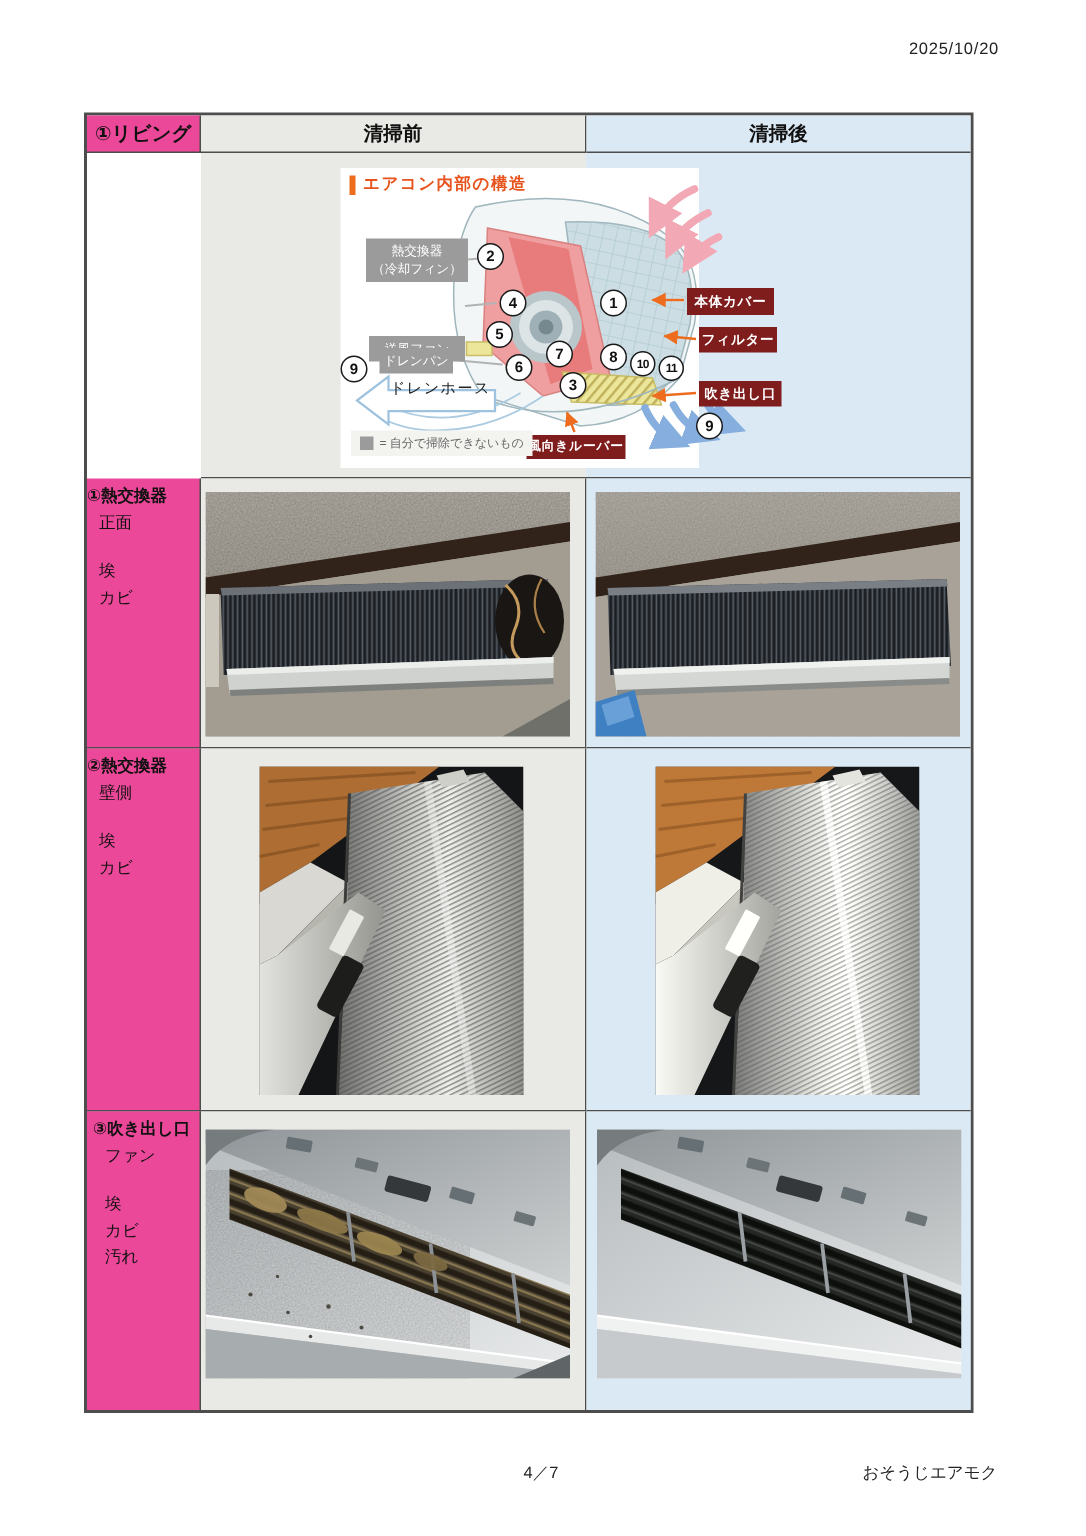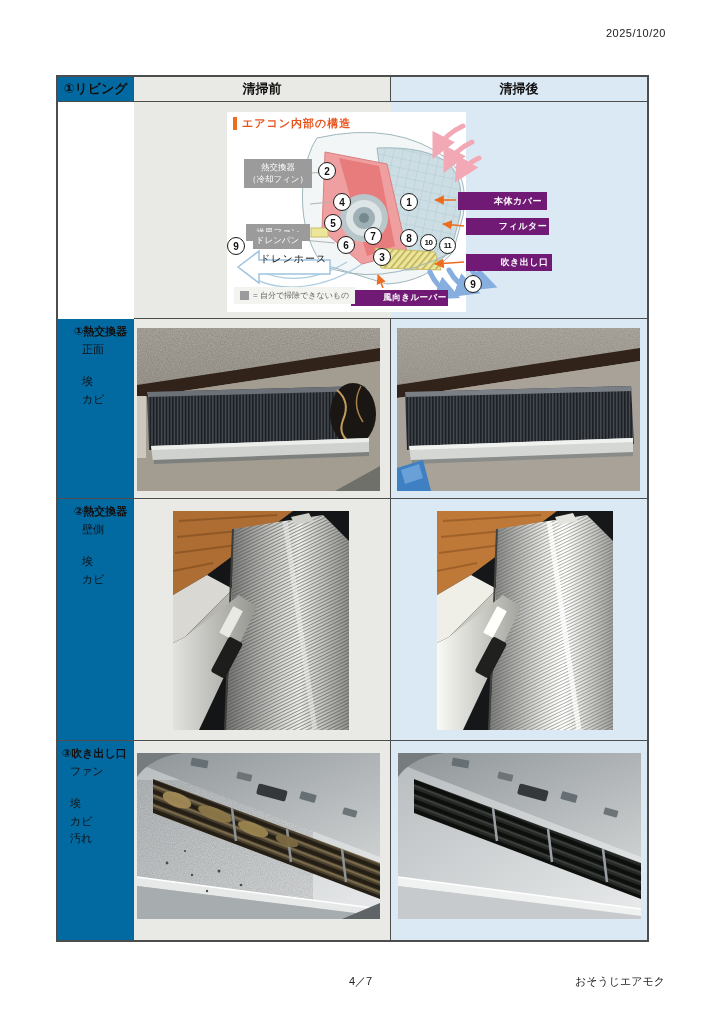--- a/index.html
+++ b/index.html
@@ -5,36 +5,36 @@
   html,body{margin:0;padding:0;background:#ffffff;}
   body{font-family:"Liberation Sans","DejaVu Sans",sans-serif;color:#111;}
   #page{position:relative;width:724px;height:1024px;background:#fff;overflow:hidden;}
   .date{position:absolute;top:27px;right:58px;font-size:11px;color:#222;letter-spacing:.5px;}
 
   
   #tbl{position:absolute;left:56px;top:75px;width:589px;height:863px;border:2px solid #4d4d4d;background:#fff;}
   .cell{position:absolute;box-sizing:border-box;}
   .b-r{border-right:1.5px solid #4d4d4d;}
   .b-b{border-bottom:1.5px solid #4d4d4d;}
-  .bg-y{background:#0369a1;}
+  .bg-y{background:#ec4899;}
   .bg-g{background:#e9e9e6;}
   .bg-b{background:#dbe9f5;}
   .hdr{display:flex;align-items:center;justify-content:center;font-size:13px;font-weight:bold;}
   .note{font-size:11px;font-weight:bold;line-height:1.5;padding:3px 4px;}
 
-  .rlbl{font-size:11px;line-height:1.6;padding:4px 4px 0 16px;}
+  .rlbl{font-size:11px;line-height:1.6;padding:4px 4px 0 0;}
   .rlbl .t{font-weight:bold;}
   .rlbl .i{padding-left:8px;}
   .rlbl .gap{height:15px;}
 
   
   #panel{position:absolute;left:93px;top:10px;width:239px;height:200px;background:#ffffff;}
   #panel .ttl{position:absolute;left:6px;top:5px;font-size:11px;font-weight:bold;color:#e8541e;border-left:4px solid #ed6c1e;padding-left:5px;letter-spacing:1px;line-height:1.2;}
   .glabel{position:absolute;background:#9b9b9b;color:#fff;font-size:8.5px;line-height:1.3;display:flex;flex-direction:column;align-items:center;justify-content:center;text-align:center;}
-  .olabel{position:absolute;background:#701a75;color:#fff;font-size:9px;font-weight:bold;display:flex;align-items:center;justify-content:center;letter-spacing:.5px;padding-left:31px;}
+  .olabel{position:absolute;background:#7f1d1d;color:#fff;font-size:9px;font-weight:bold;display:flex;align-items:center;justify-content:center;letter-spacing:.5px;}
   .plabel{position:absolute;font-size:10px;color:#222;letter-spacing:1px;}
   .num{position:absolute;width:18px;height:18px;border:1.7px solid #1a1a1a;border-radius:50%;background:#fff;display:flex;align-items:center;justify-content:center;font-size:10px;font-weight:bold;box-sizing:border-box;z-index:5;}
   .num--sm{font-size:8px;letter-spacing:-.5px;}
   .legend{position:absolute;left:7px;top:175px;display:flex;align-items:center;gap:4px;background:#f3f3f0;padding:3px 6px;font-size:8px;color:#666;}
   .legend .sq{width:9px;height:9px;background:#9b9b9b;display:inline-block;}
 
   
   .ph{position:absolute;display:block;}
   .footer-page{position:absolute;left:349px;top:974px;font-size:11px;color:#222;}
   .footer-brand{position:absolute;right:59px;top:974px;font-size:11px;color:#222;}

